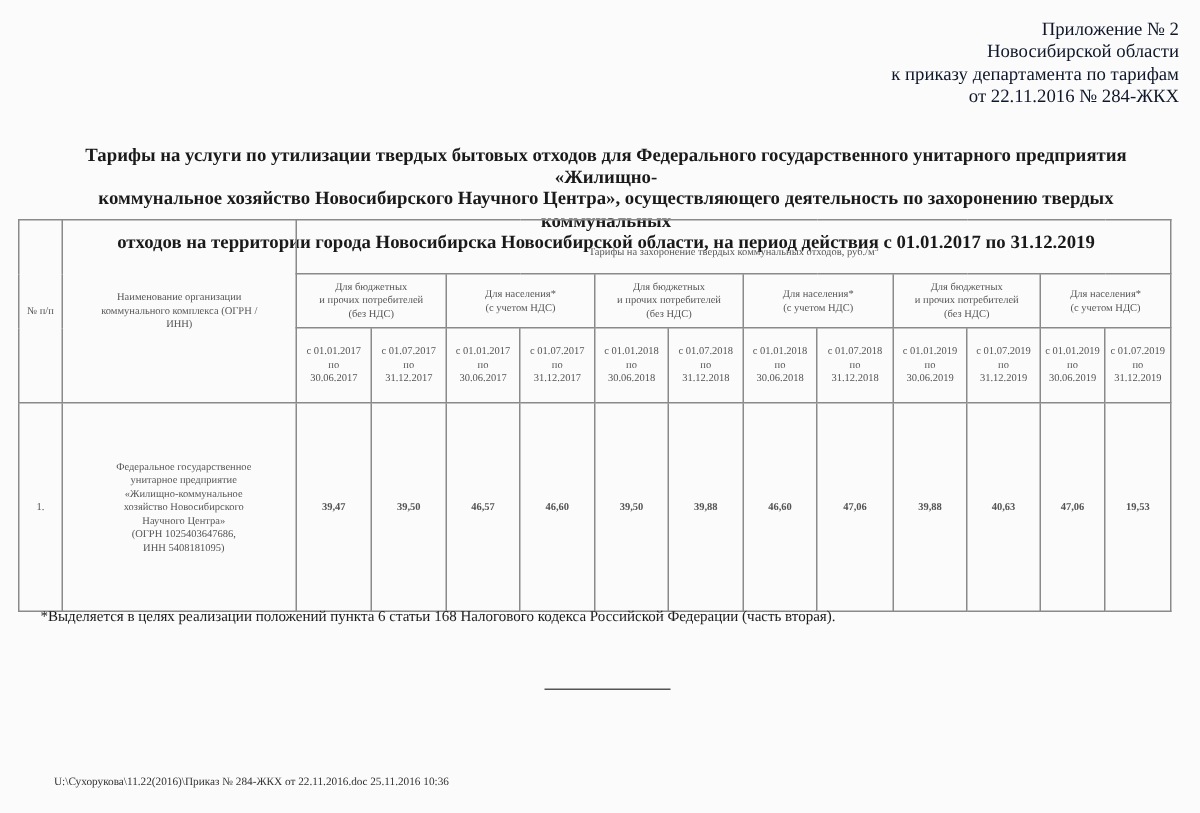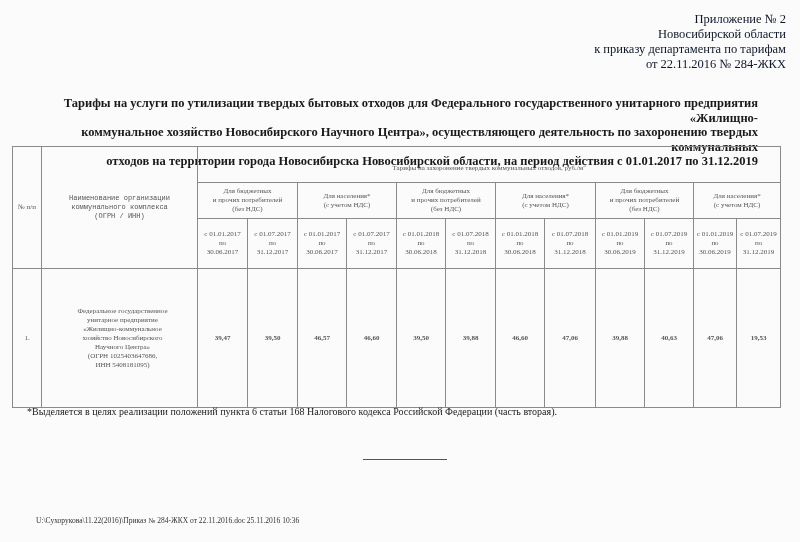--- a/index.html
+++ b/index.html
@@ -5,21 +5,21 @@
   html, body { margin: 0; padding: 0; }
   body {
     width: 800px; height: 542px; background: #fbfbfb; position: relative; overflow: hidden;
     font-family: "Liberation Serif", "DejaVu Serif", serif; color: #1a1a1a;
   }
   .appendix {
     position: absolute; right: 14px; top: 12px; text-align: right;
     font-size: 12.5px; line-height: 15px; color: #0f172a;
   }
   .title {
-    position: absolute; left: 18px; width: 740px; top: 96px; text-align: right;
+    position: absolute; left: 34px; width: 740px; top: 96px; text-align: center;
     font-weight: bold; font-size: 12.5px; line-height: 14.5px; color: #1a1a1a;
   }
   table.tariffs {
     position: absolute; left: 12px; top: 146px; border-collapse: collapse;
     table-layout: fixed; width: 768px;
   }
   table.tariffs td {
     border: 1px solid #8a8a8a; text-align: center; vertical-align: middle; padding: 0;
     color: #555; font-size: 7px; line-height: 9px;
   }
@@ -73,21 +73,21 @@
       <col style="width:51px">
     <col style="width:49px">
       <col style="width:49px">
       <col style="width:43px">
       <col style="width:44px">
   </colgroup>
   <tbody>
       <tr>
     <td rowspan="3" class="num-hdr">№ п/п</td>
     <td rowspan="3" class="name-hdr">
-          <div style="width:110px;margin:0 auto;font-family:Liberation Mono, monospace;">Наименование организации коммунального комплекса (ОГРН / ИНН)</div>
+          <div style="width:110px;margin:0 auto;">Наименование организации коммунального комплекса (ОГРН / ИНН)</div>
         </td>
     <td colspan="12" class="hdr-main"><span>Тарифы на захоронение твердых коммунальных отходов, руб./м</span><sup>3</sup></td>
   </tr>
   <tr id="groups-row">
         <td colspan="2" class="grp">
           <div>Для бюджетных</div>
           <div>и прочих потребителей</div>
           <div>(без НДС)</div>
         </td>
         <td colspan="2" class="grp">

